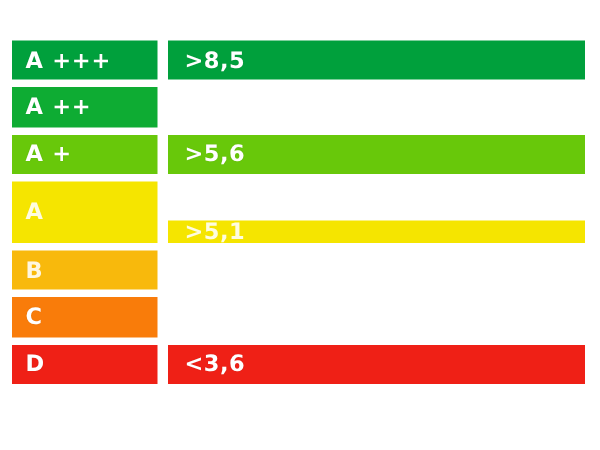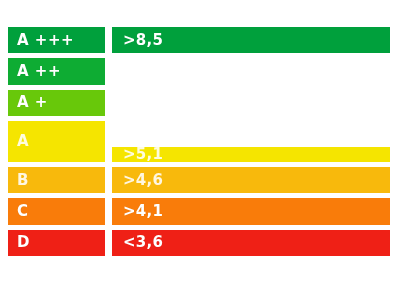--- a/index.html
+++ b/index.html
@@ -106,50 +106,47 @@
         <span class="grade-text">A ++</span>
       </div>
       <div class="col-gap"></div>
     </div>
 
     <div class="scale-row">
       <div class="grade-cell" style="background: rgb(104, 200, 10);">
         <span class="grade-text">A +</span>
       </div>
       <div class="col-gap"></div>
+      <div class="value-cell" style="background: rgb(104, 200, 10);">
+        <span class="value-text">&gt;5,6</span>
+      </div>
     </div>
 
     <div class="scale-row row-faint">
       <div class="grade-cell" style="background: rgb(245, 229, 0);">
         <span class="grade-text">A</span>
       </div>
       <div class="col-gap"></div>
       <div class="value-cell" style="background: rgb(245, 229, 0); margin-top: 28px;">
         <span class="value-text">&gt;5,1</span>
       </div>
     </div>
 
     <div class="scale-row row-faint">
       <div class="grade-cell" style="background: rgb(248, 185, 12);">
         <span class="grade-text">B</span>
       </div>
       <div class="col-gap"></div>
-      <div class="value-cell" style="background: rgb(248, 185, 12);">
-        <span class="value-text">&gt;4,6</span>
-      </div>
     </div>
 
     <div class="scale-row">
       <div class="grade-cell" style="background: rgb(249, 124, 10);">
         <span class="grade-text">C</span>
       </div>
       <div class="col-gap"></div>
-      <div class="value-cell" style="background: rgb(249, 124, 10);">
-        <span class="value-text">&gt;4,1</span>
-      </div>
     </div>
 
     <div class="scale-row">
       <div class="grade-cell" style="background: rgb(239, 32, 22);">
         <span class="grade-text">D</span>
       </div>
       <div class="col-gap"></div>
       <div class="value-cell" style="background: rgb(239, 32, 22);">
         <span class="value-text">&lt;3,6</span>
       </div>

